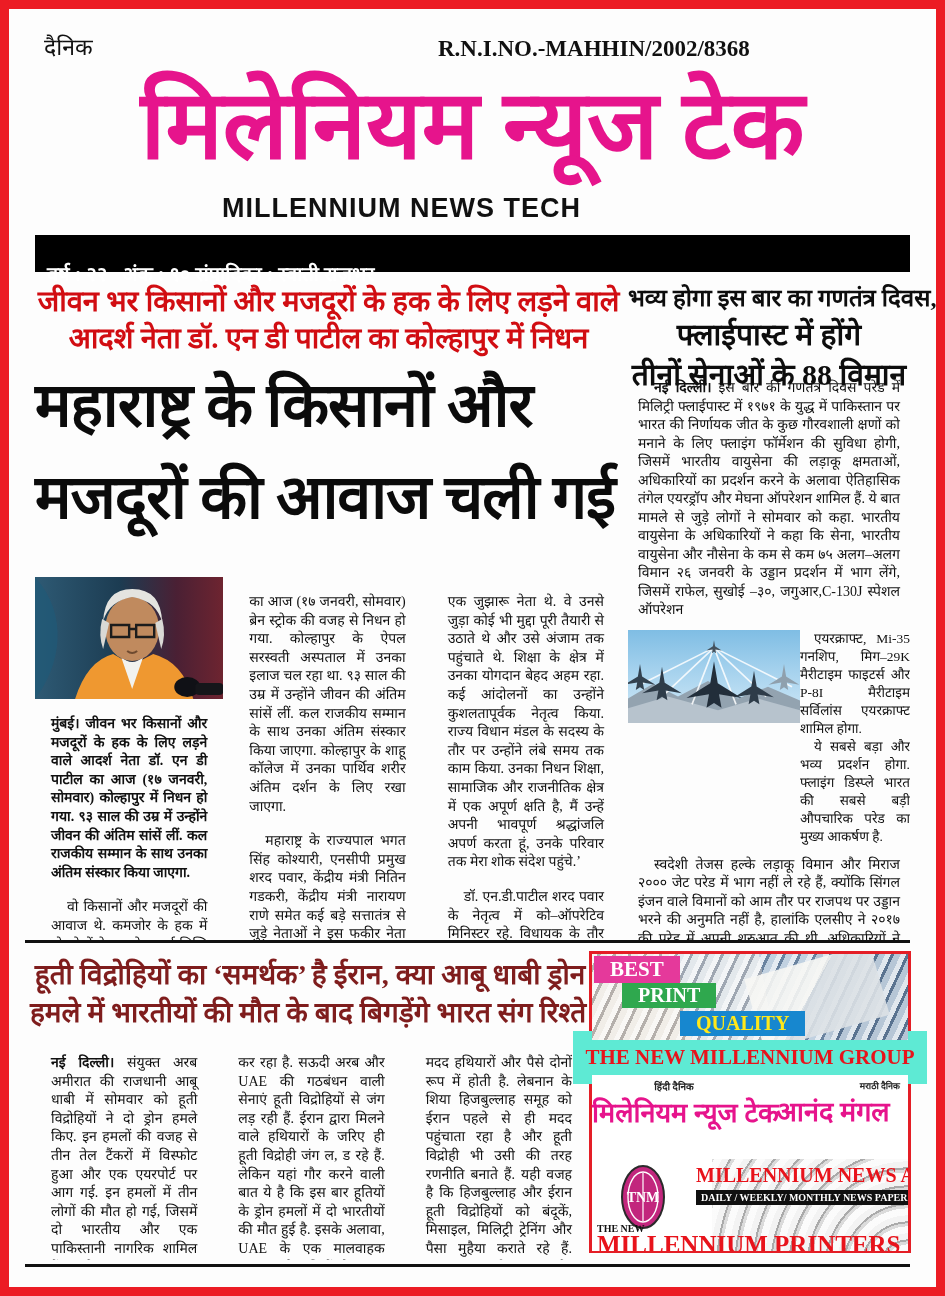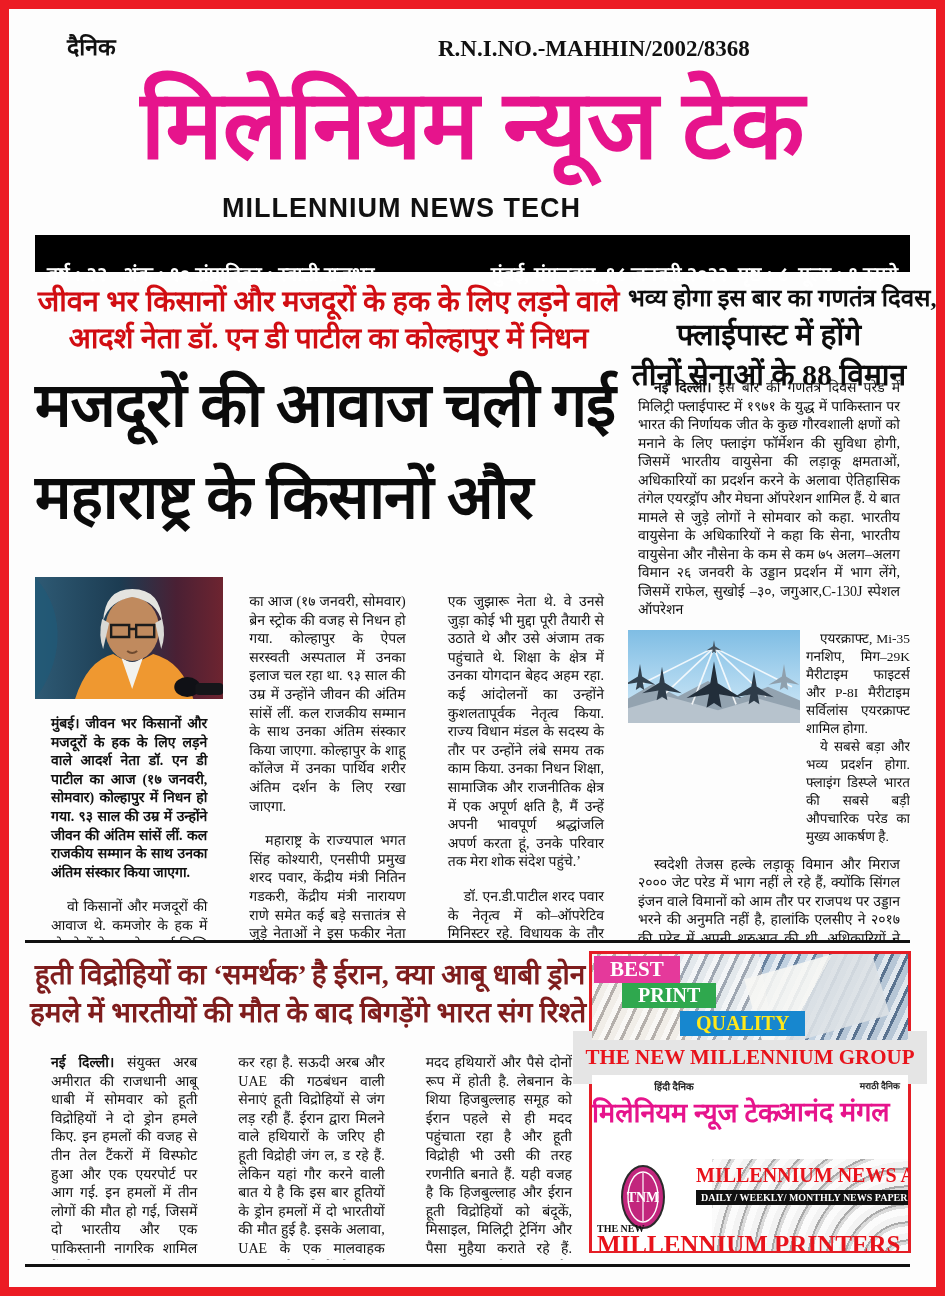--- a/index.html
+++ b/index.html
@@ -2,21 +2,21 @@
 <html><head>
 <meta charset="utf-8">
 <style>
   html,body{margin:0;padding:0;background:#ffffff;}
   .page{position:relative;width:945px;height:1296px;background:#fdfdfd;overflow:hidden;
         font-family:"Liberation Serif", serif;color:#111;}
   .frame{position:absolute;inset:0;border:9px solid #ec1c24;pointer-events:none;z-index:50;}
   .abs{position:absolute;}
 
   
-  .daily-label{left:44px;top:30px;font-size:23px;font-weight:bold;font-family:"Liberation Sans",sans-serif;margin-left:23px;}
+  .daily-label{left:44px;top:30px;font-size:23px;font-weight:normal;font-family:"Liberation Sans",sans-serif;}
   .rni{left:438px;top:36px;font-size:23px;font-weight:bold;font-family:"Liberation Serif",serif;}
   .masthead-hi{left:0;right:0;top:52px;height:148px;line-height:148px;text-align:center;
                font-size:96px;font-weight:800;color:#e6148c;white-space:nowrap;}
   .masthead-en{left:222px;top:193px;font-size:27px;font-weight:bold;letter-spacing:1px;
                font-family:"Liberation Sans",sans-serif;}
   .datebar{left:35px;top:235px;width:875px;height:37px;background:#000;color:#fff;
            display:flex;align-items:center;justify-content:space-between;box-sizing:border-box;
            padding:0 12px;font-size:20px;font-weight:bold;}
   .datebar span{white-space:pre;margin-top:40px;}
 
@@ -34,21 +34,21 @@
   .boldpara{font-weight:bold;}
 
   
   .fly-head{left:628px;top:282px;width:282px;text-align:center;font-weight:800;color:#0d0d0d;}
   .fly-head .l1{font-size:24px;line-height:33px;white-space:nowrap;}
   .fly-head .l2{font-size:30px;line-height:39px;white-space:nowrap;}
   .fly-head .l3{font-size:30px;line-height:41px;white-space:nowrap;}
   .fly-body{left:628px;top:369px;width:282px;height:571px;overflow:hidden;
             font-size:14px;line-height:18.5px;text-align:justify;}
   .fly-body p{margin:10px;text-indent:16px;}
-  .photo-row{display:flex;gap:6px;margin:3px 0;}
+  .photo-row{display:flex;margin:3px 0;}
   .jets-photo{width:172px;height:93px;flex:none;display:block;}
   .side-text{flex:1;font-size:13.5px;line-height:18px;}
   .side-text p{margin:0;text-indent:14px;}
 
   .rule{background:#111;height:3px;z-index:5;}
 
   
   .iran-head{left:30px;top:956px;width:560px;text-align:center;font-weight:800;color:#7f1d1d;}
   .iran-head div{font-size:28px;line-height:38px;white-space:nowrap;}
   .iran-cols{left:35px;top:1038px;width:553px;height:222px;gap:9px;}
@@ -60,21 +60,21 @@
     background-image:
       repeating-linear-gradient(115deg, rgba(255,255,255,.85) 0 5px, rgba(140,140,150,.45) 5px 8px, rgba(255,255,255,.65) 8px 14px),
       linear-gradient(80deg,#d6cdbd 0 30%,#aebdc9 30% 55%,#4e7ca8 55% 72%,#2f5d8a 72% 100%);}
   .collage::after{content:"";position:absolute;right:26px;top:6px;width:130px;height:74px;
       background:linear-gradient(135deg,#f7f7f4 0 45%,#dde2e6 45% 100%);transform:rotate(-16deg);opacity:.9;}
   .badge{position:absolute;font-family:"Liberation Serif",serif;font-weight:bold;padding:1px 16px;z-index:2;}
   .badge-best{left:2px;top:2px;font-size:21px;background:#e5399b;color:#fff;}
   .badge-print{left:30px;top:29px;font-size:20px;background:#2fa84e;color:#fff;}
   .badge-quality{left:88px;top:57px;font-size:20px;background:#1787cf;color:#ffe81a;}
   .band{height:35px;background:#ed1c24;display:flex;align-items:center;justify-content:center;}
-  .band-strip{background:#e5e5e5;color:#e8131b;font-family:"Liberation Serif",serif;font-weight:bold;
+  .band-strip{background:#5eead4;color:#e8131b;font-family:"Liberation Serif",serif;font-weight:bold;
               font-size:21px;padding:14px 12px;white-space:nowrap;}
   .papers{position:relative;height:84px;background:#fff;}
   .paper{position:absolute;top:4px;text-align:center;}
   .paper .tag{font-size:10px;font-weight:bold;color:#222;}
   .paper .pname{font-size:27px;font-weight:900;color:#e6148c;white-space:nowrap;line-height:40px;}
   .paper1{left:0;width:164px;}
   .paper2{left:166px;width:150px;font-family:Liberation Serif, serif;}
   .paper2 .tag{text-align:right;padding-right:8px;font-size:9px;}
   .agency{position:relative;height:92px;background:#fff;overflow:hidden;}
   .agency::before{content:"";position:absolute;right:0;top:0;width:62%;height:100%;opacity:.75;
@@ -94,30 +94,29 @@
 
 <div class="page">
   <div class="frame"></div>
 
   <div class="abs daily-label">दैनिक</div>
   <div class="abs rni">R.N.I.NO.-MAHHIN/2002/8368</div>
   <div class="abs masthead-hi">मिलेनियम न्यूज टेक</div>
   <div class="abs masthead-en">MILLENNIUM NEWS TECH</div>
   <div class="abs datebar">
     <span>वर्ष : २२   अंक : ९० संपादिका : स्वाती राजभर</span>
-    <span>मुंबई, मंगलवार, १८ जनवरी २०२२  पृष्ठ : ८  मूल्य : १ रुपये</span>
   </div>
 
   <div class="abs kicker">
     <div>जीवन भर किसानों और मजदूरों के हक के लिए लड़ने वाले</div>
     <div>आदर्श नेता डॉ. एन डी पाटील का कोल्हापुर में निधन</div>
   </div>
   <div class="abs lead-headline">
+    <div>महाराष्ट्र के किसानों और</div>
     <div>मजदूरों की आवाज चली गई</div>
-    <div>महाराष्ट्र के किसानों और</div>
   </div>
 
   <div class="abs cols lead-cols">
     <div class="col">
       <svg class="photo-patil" viewBox="0 0 188 122" preserveAspectRatio="none">
         <defs>
           <linearGradient id="pbg" x1="0" y1="0" x2="1" y2="0">
             <stop offset="0" stop-color="#2e5a74"></stop>
               <stop offset="0.45" stop-color="#1c3c52"></stop>
             <stop offset="0.75" stop-color="#4a2034"></stop>

